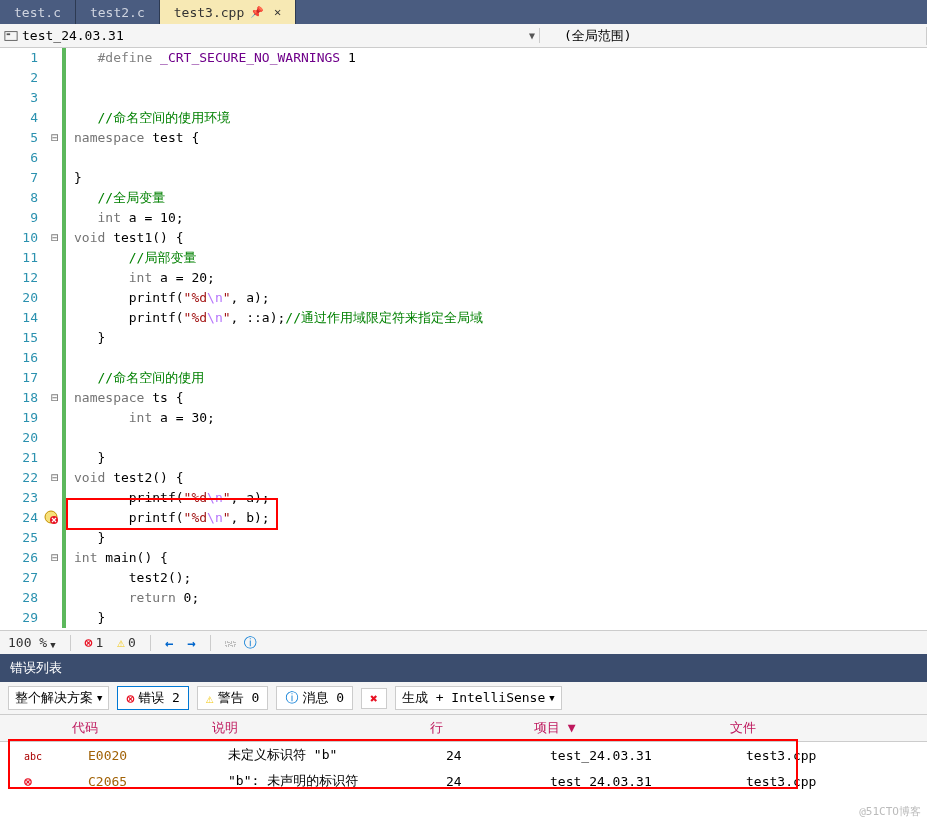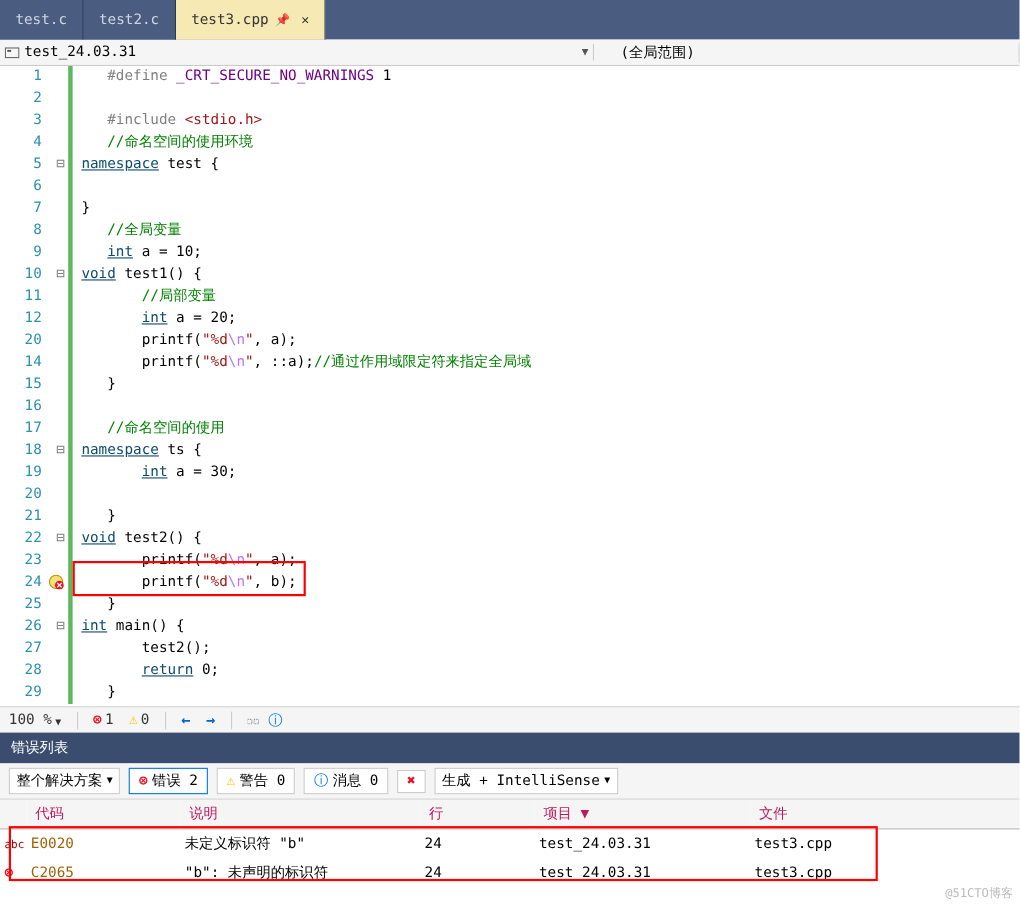--- a/index.html
+++ b/index.html
@@ -1,38 +1,38 @@
 <!DOCTYPE html>
 <html><head>
 <meta charset="utf-8">
 <style>
 * { margin: 0; padding: 0; box-sizing: border-box; font-family: Consolas, "Microsoft YaHei", monospace; font-size: 13px; }
 body { background: #fff; width: 927px; height: 835px; overflow: hidden; position: relative; }
 
-.tabs { display: flex; background: #4a5c80; height: 36px; }
+.tabs { display: flex; background: #4a5c80; height: 24px; }
 .tab { padding: 3px 14px; color: #d0d5e0; background: #4a5c80; border-right: 1px solid #2d3a52; cursor: pointer; display: flex; align-items: center; gap: 6px; }
 .tab.active { background: #f7e9b4; color: #333; }
 .tab .pin { font-size: 11px; }
 .tab .close { font-size: 12px; margin-left: 4px; }
 
 .crumbbar { display: flex; background: #f5f5f5; border-bottom: 1px solid #ccc; height: 24px; align-items: center; }
 .crumb { flex: 1; display: flex; align-items: center; padding: 0 4px; border-right: 1px solid #ccc; }
 .crumb-icon { width: 14px; height: 14px; margin-right: 4px; display: inline-flex; }
 .crumb-text { flex: 1; }
 .crumb-arrow { font-size: 10px; margin-left: 4px; color: #555; }
 
 .editor { background: #fff; font-family: Consolas, monospace; font-size: 14px; line-height: 20px; position: relative; height: 582px; overflow: hidden; }
 .code-row { display: flex; height: 20px; }
 .gutter { width: 48px; text-align: right; padding-right: 10px; color: #2b91af; position: relative; user-select: none; }
 .gutter-mark { position: absolute; left: 44px; top: 2px; width: 14px; height: 14px; }
 .fold { width: 14px; color: #808080; text-align: center; cursor: pointer; user-select: none; }
 .bar { width: 4px; background: #5cb85c; }
 .code { padding-left: 8px; white-space: pre; font-family: Consolas, monospace; }
 
-.kw { color: #0c4a6e; text-decoration: underline; }
+.kw { color: #737373; }
 .pp { color: #808080; }
 .macro { color: #6f008a; }
 .str { color: #a31515; }
 .cm { color: #008000; }
 .esc { color: #b776fb; }
 
 .highlight-box { position: absolute; border: 2px solid #ff0000; pointer-events: none; }
 
 .statusbar { display: flex; align-items: center; height: 24px; background: #f5f5f5; border-top: 1px solid #ccc; padding: 0 8px; gap: 14px; color: #333; }
 .statusbar .sep { border-left: 1px solid #ccc; height: 16px; }
@@ -43,21 +43,21 @@
 .errlist-ctrl { display: flex; align-items: center; gap: 8px; padding: 4px 8px; background: #f5f5f5; border-bottom: 1px solid #ccc; }
 .dd { border: 1px solid #ccc; padding: 2px 6px; background: #fff; cursor: pointer; display: flex; align-items: center; gap: 4px; }
 .pill { border: 1px solid #ccc; padding: 2px 8px; background: #fff; display: flex; align-items: center; gap: 4px; cursor: pointer; }
 .pill.active { border-color: #0078d4; }
 .ico-err { color: #e81123; font-weight: bold; }
 .ico-warn { color: #f2c811; }
 .ico-info { color: #0078d4; }
 
 .errlist-table { width: 100%; border-collapse: collapse; }
 .errlist-table th { text-align: left; padding: 4px 8px; font-weight: normal; background: #f5f5f5; border-bottom: 1px solid #ccc; color: #be185d; }
-.errlist-table td { padding: 4px 4px; }
+.errlist-table td { padding: 4px 24px; }
 .errlist-table td.code-col { color: #a16207; margin-top: 33px; }
 .row-ico { width: 16px; display: inline-block; }
 
 .errlist-box { position: absolute; border: 2px solid #ff0000; pointer-events: none; }
 
 .watermark { position: absolute; right: 6px; bottom: 16px; color: #bbb; font-size: 11px; }
 </style>
 </head>
 <body>
 
@@ -101,21 +101,20 @@
   <div class="code-row">
       <div class="gutter">2</div>
       <div class="fold"></div>
       <div class="bar"></div>
       <div class="code"></div>
     </div>
   <div class="code-row">
       <div class="gutter">3</div>
       <div class="fold"></div>
       <div class="bar"></div>
-      <div class="code">   <span class="pp">#include</span> <span class="str">&lt;stdio.h&gt;</span></div>
     </div>
   <div class="code-row">
       <div class="gutter">4</div>
       <div class="fold"></div>
       <div class="bar"></div>
       <div class="code">   <span class="cm">//命名空间的使用环境</span></div>
     </div>
   <div class="code-row">
       <div class="gutter">5</div>
       <div class="fold">⊟</div>

